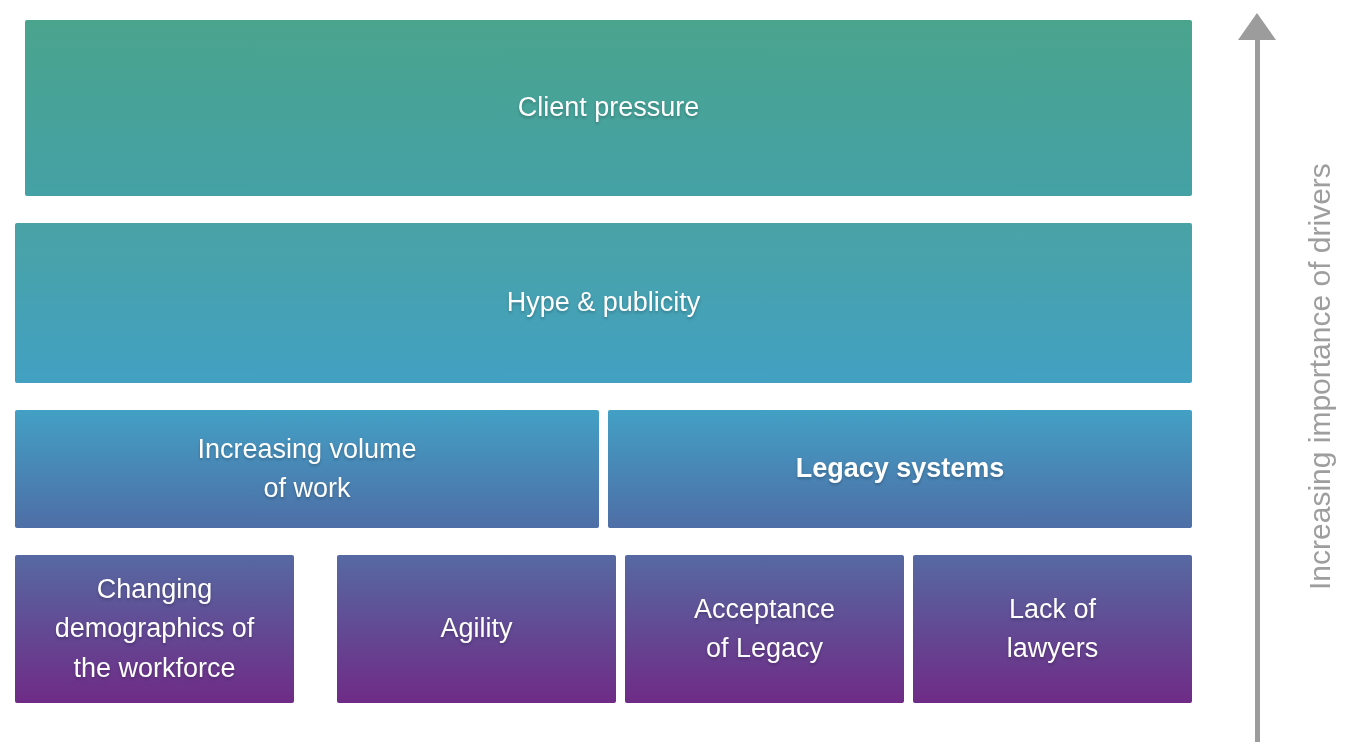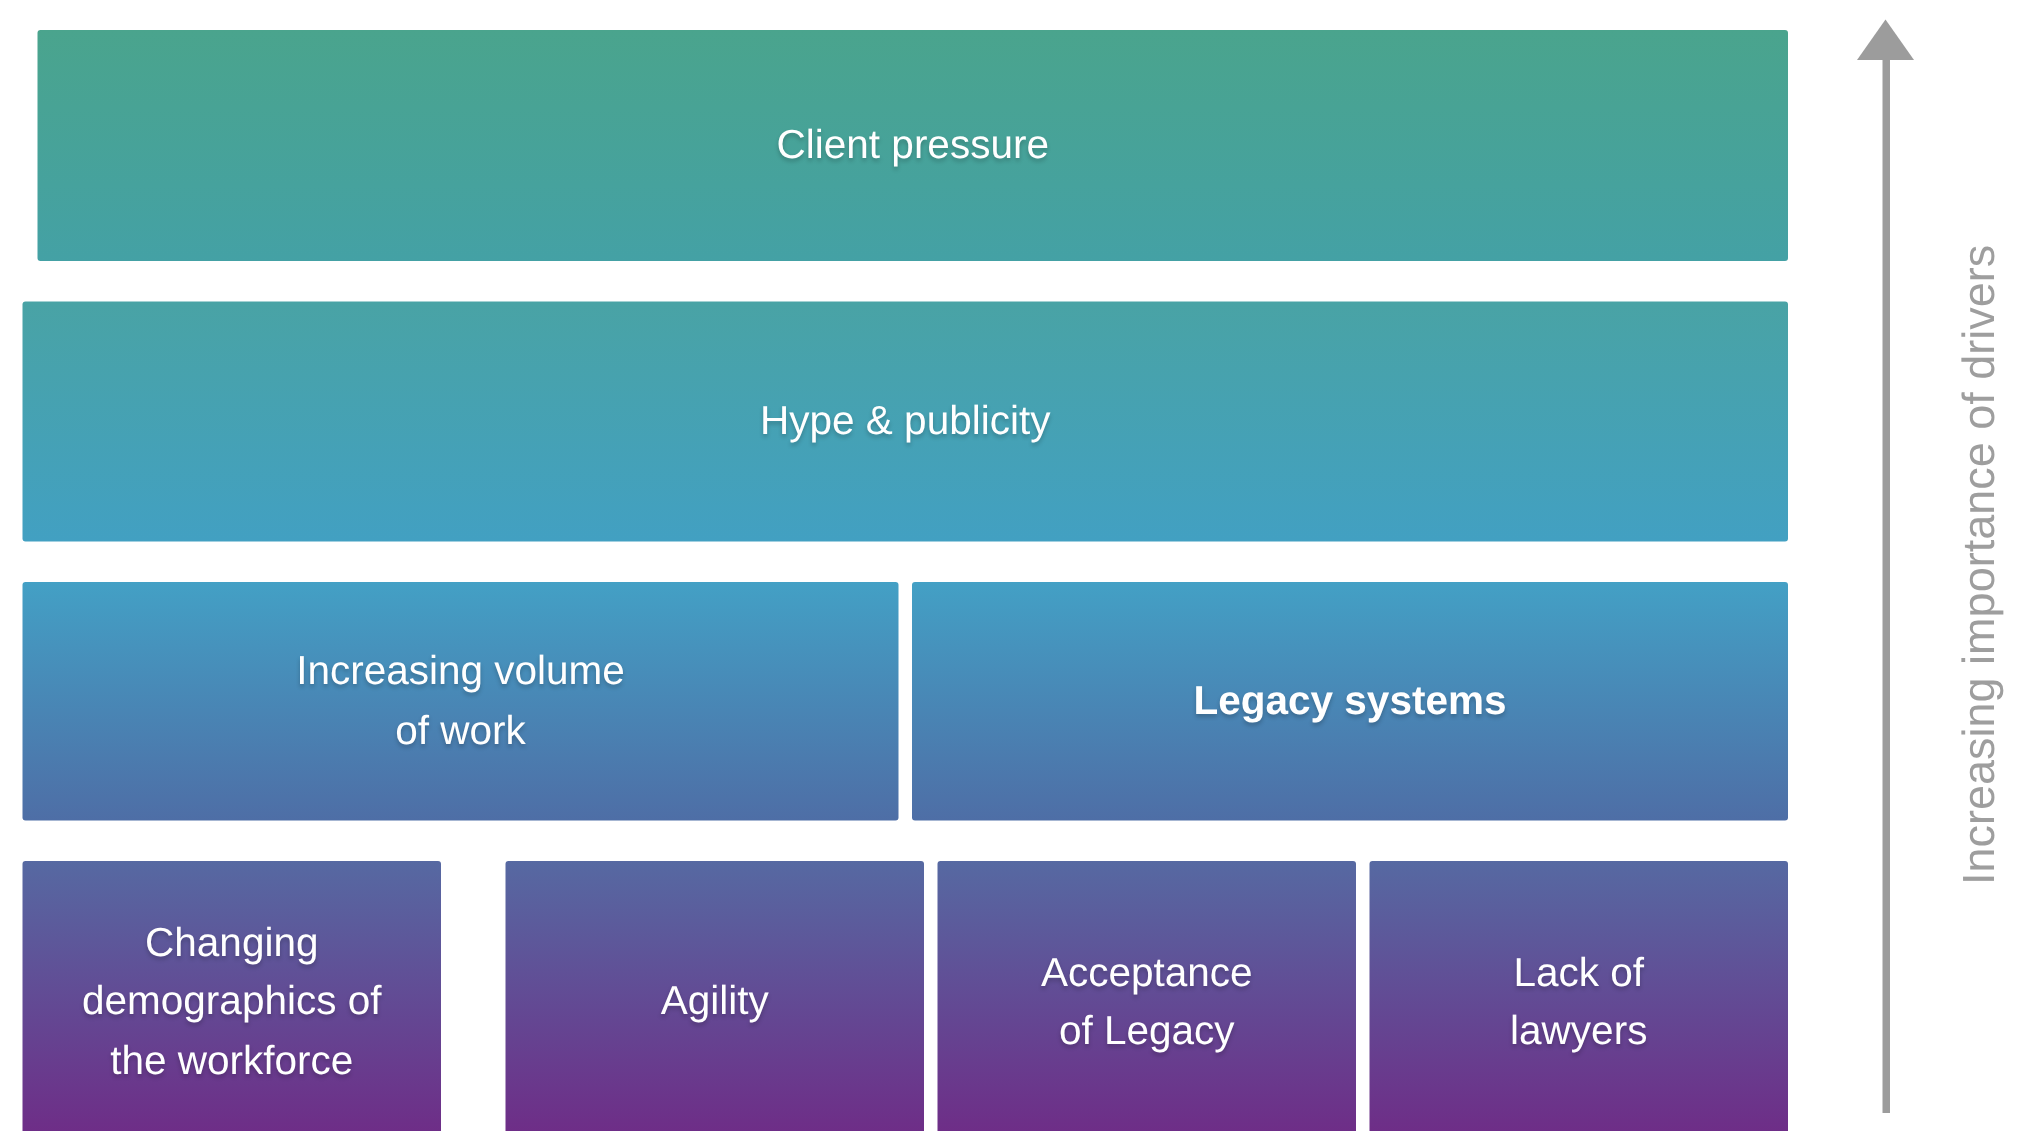--- a/index.html
+++ b/index.html
@@ -21,24 +21,24 @@
     top: 20px;
     width: 1177px;
     display: flex;
     flex-direction: column;
   }
   .row {
     display: flex;
     gap: 9px;
   }
   .row + .row { margin-top: 27px; }
-  .row-1 { height: 154px; padding-left: 10px; }
+  .row-1 { height: 176px; padding-left: 10px; }
   .row-2 { height: 160px; gap: 48px; }
-  .row-3 { height: 159px; justify-content: flex-end; }
-  .row-4 { height: 188px; }
+  .row-3 { height: 118px; justify-content: flex-end; }
+  .row-4 { height: 148px; }
   .box {
     flex: 1;
     display: flex;
     align-items: center;
     justify-content: center;
     border-radius: 2px;
   }
   .box-label {
     color: #ffffff;
     font-size: 27px;

